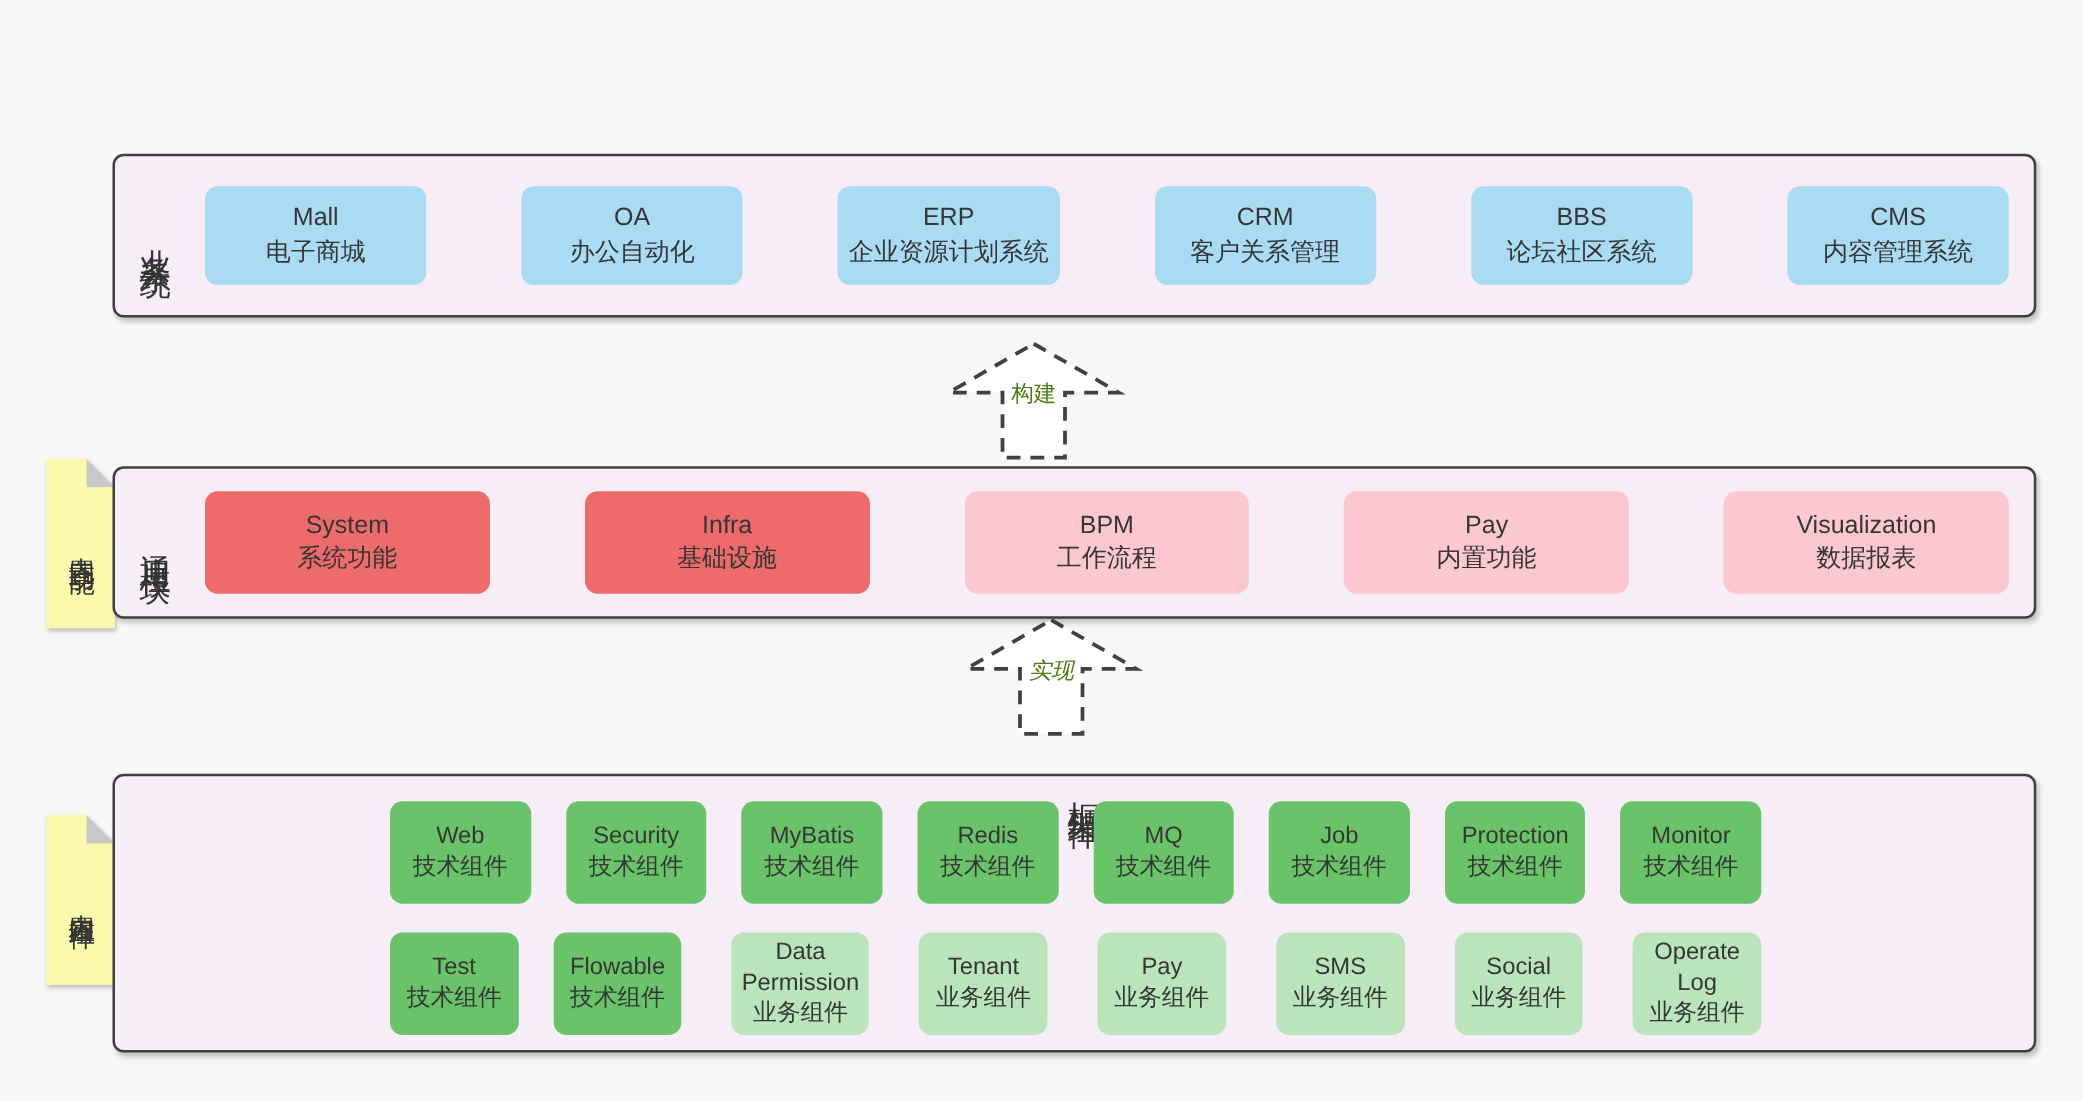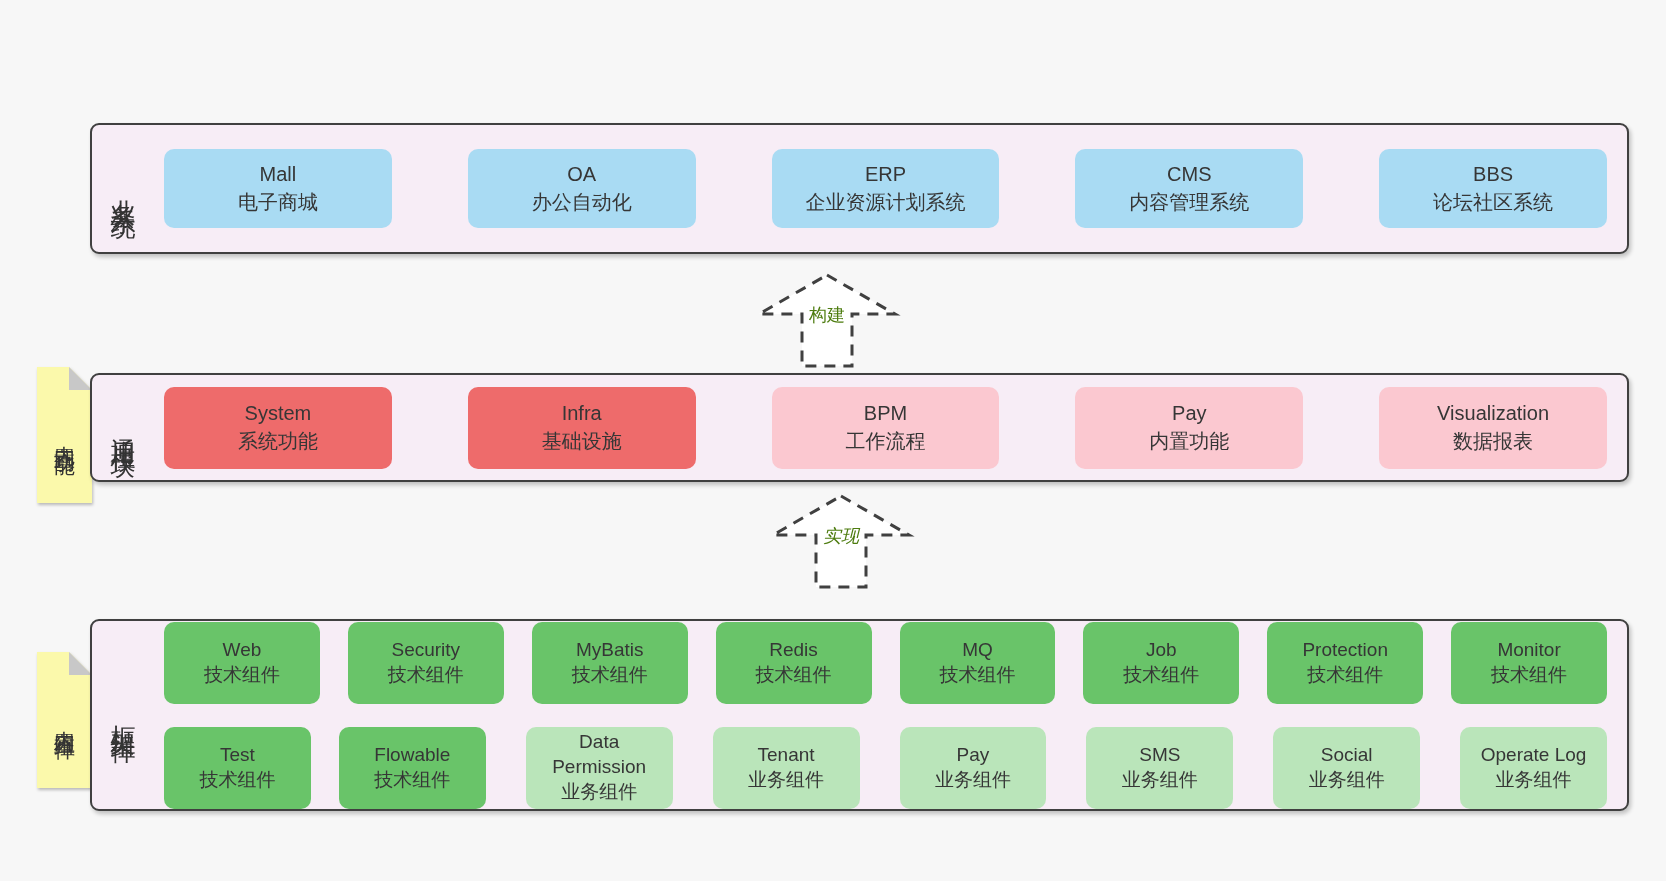--- a/index.html
+++ b/index.html
@@ -13,22 +13,22 @@
   .container{
     position:absolute;left:90px;width:1539px;box-sizing:border-box;
     background:var(--fill,#f7edf6);
     border:2px solid var(--border,#404040);
     border-radius:9px;
     box-shadow:2px 3px 4px rgba(0,0,0,.22);
     display:flex;align-items:center;
     z-index:1;
   }
   #sec-business{top:123px;height:131px;}
-  #sec-modules{top:373px;height:109px;}
-  #sec-framework{top:619px;height:192px;}
+  #sec-modules{top:373px;height:122px;}
+  #sec-framework{top:619px;height:223px;flex-direction:column;}
   .vlabel{
     writing-mode:vertical-rl;
     font-size:25px;letter-spacing:5px;
     margin-left:14px;width:36px;flex:none;
     display:flex;align-items:center;justify-content:center;
     color:#333;
   }
   .boxes{flex:1;display:flex;gap:76px;padding:0 20px 0 22px;align-items:center;}
   .box{
     flex:1;border-radius:10px;
@@ -89,26 +89,30 @@
       </div>
       <div class="box blue">
         <div>OA</div>
         <div>办公自动化</div>
       </div>
       <div class="box blue">
         <div>ERP</div>
         <div>企业资源计划系统</div>
       </div>
       <div class="box blue">
+        <div>CRM</div>
+        <div>客户关系管理</div>
+      </div>
+      <div class="box blue">
+        <div>BBS</div>
+        <div>论坛社区系统</div>
+      </div>
+      <div class="box blue">
         <div>CMS</div>
         <div>内容管理系统</div>
-      </div>
-      <div class="box blue">
-        <div>BBS</div>
-        <div>论坛社区系统</div>
       </div>
     </div>
   </section>
 
   <div class="arrow" id="arrow-build">
     <svg viewBox="0 0 140 96">
       <polygon points="70,2 138,41 95,41 95,93 45,93 45,41 2,41"></polygon>
     </svg>
     <div class="arrow-label">构建</div>
   </div>

